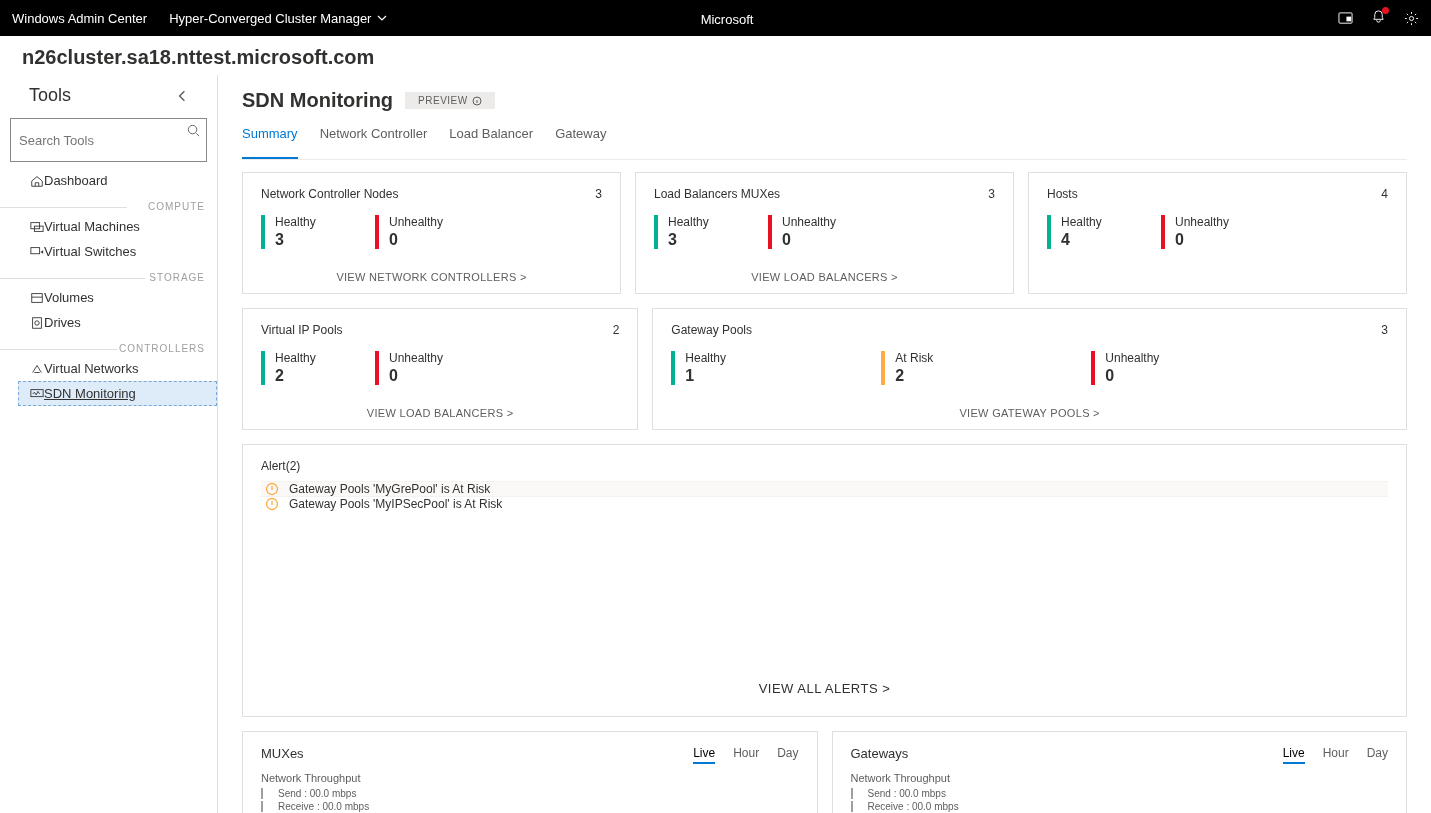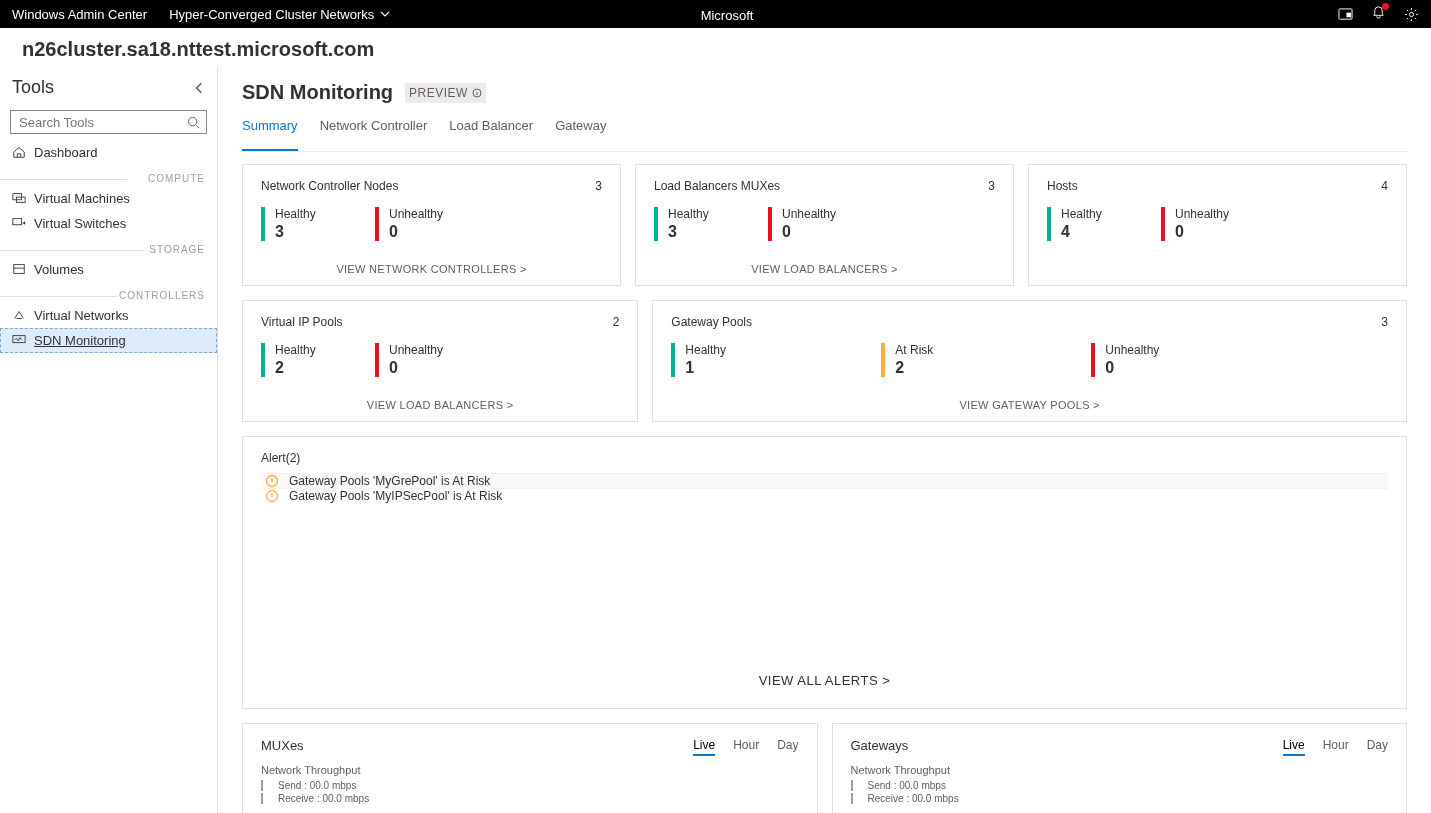--- a/index.html
+++ b/index.html
@@ -1,45 +1,45 @@
 <!DOCTYPE html>
 <html><head>
 <meta charset="utf-8">
 <style>
 * { box-sizing: border-box; margin: 0; padding: 0; }
 body { font-family: "Segoe UI", -apple-system, sans-serif; font-size: 13px; color: #323130; background: #fff; }
-.topbar { background: #000; color: #fff; height: 28px; display: flex; align-items: center; padding: 0 12px; font-size: 13px; }
+.topbar { background: #000; color: #fff; height: 36px; display: flex; align-items: center; padding: 0 12px; font-size: 13px; }
 .topbar-left { display: flex; align-items: center; gap: 22px; }
 .topbar-brand { font-weight: 400; }
 .topbar-dropdown { display: flex; align-items: center; gap: 6px; cursor: pointer; }
 .topbar-center { position: absolute; left: 50%; transform: translateX(-50%); display: flex; align-items: flex-end; gap: 6px; }
 .ms-logo-grid { display: grid; grid-template-columns: 8px 8px; grid-template-rows: 8px 8px; gap: 1px; }
 .topbar-right { margin-left: auto; display: flex; align-items: center; gap: 18px; }
 .topbar-right svg { cursor: pointer; }
 .notif { position: relative; }
 .notif-dot { position: absolute; top: -2px; right: -3px; width: 7px; height: 7px; background: #e81123; border-radius: 50%; }
 .cluster-bar { padding: 10px 22px 6px; font-size: 20px; font-weight: 700; }
 .body-wrap { display: flex; }
 .sidebar { width: 218px; border-right: 1px solid #e1dfdd; }
-.tools-hdr { display: flex; align-items: center; justify-content: space-between; padding: 10px 12px 8px; font-size: 18px; font-weight: 400; }
+.tools-hdr { display: flex; align-items: center; justify-content: space-between; padding: 10px 29px 8px; font-size: 18px; font-weight: 400; }
 .search-wrap { margin: 4px 10px 6px; position: relative; }
-.search-wrap input { width: 100%; height: 24px; border: 1px solid #8a8886; padding: 0 26px 0 8px; font-size: 13px; outline: none; }
+.search-wrap input { width: 100%; height: 44px; border: 1px solid #8a8886; padding: 0 26px 0 8px; font-size: 13px; outline: none; }
 .search-wrap .sicon { position: absolute; right: 6px; top: 5px; }
-.nav-item { display: flex; align-items: flex-start; gap: 8px; padding: 5px 12px; cursor: pointer; font-size: 13px; }
+.nav-item { display: flex; align-items: flex-end; padding: 5px 12px; cursor: pointer; font-size: 13px; margin-left: 18px; }
 .nav-item.selected { background: #deecf9; border: 1px dashed #7ba7d7; padding: 4px 11px; }
 .nav-item.selected .lbl { text-decoration: underline; }
 .nav-section { position: relative; margin: 8px 0 2px; text-align: right; padding-right: 12px; font-size: 10px; letter-spacing: 1px; color: #a19f9d; }
 .nav-section::before { content: ""; position: absolute; left: 0; top: 50%; right: 90px; border-top: 1px solid #e1dfdd; }
 .nav-section.st::before { right: 72px; }
 .nav-section.nw::before { right: 100px; }
 .nicon { width: 14px; height: 14px; flex-shrink: 0; color: #323130; }
 .main { flex: 1; padding: 14px 24px 24px; }
 .page-hdr { display: flex; align-items: center; gap: 12px; margin-bottom: 10px; }
 .page-title { font-size: 20px; font-weight: 600; }
-.preview-badge { background: #edebe9; color: #605e5c; font-size: 12px; letter-spacing: 0.5px; padding: 3px 4px; display: flex; align-items: center; gap: 4px; }
+.preview-badge { background: #edebe9; color: #605e5c; font-size: 10px; letter-spacing: 0.5px; padding: 3px 13px; display: flex; align-items: center; gap: 4px; }
 .tabs { display: flex; gap: 22px; border-bottom: 1px solid #edebe9; margin-bottom: 12px; }
 .tab { padding: 4px 0 16px; font-size: 13px; color: #605e5c; cursor: pointer; }
 .tab.active { color: #0078d4; border-bottom: 2px solid #0078d4; font-weight: 400; }
 .cards-row { display: flex; gap: 14px; margin-bottom: 14px; }
 .card { border: 1px solid #e1dfdd; padding: 14px 18px 10px; }
 .card.flex1 { flex: 1; }
 .card.flex2 { flex: 2; }
 .card-hdr { display: flex; justify-content: space-between; font-size: 12px; color: #323130; margin-bottom: 14px; }
 .stats { display: flex; gap: 24px; }
 .stats.wide { gap: 120px; }
@@ -66,21 +66,21 @@
 .legend div { border-left: 2px dashed #a19f9d; padding-left: 15px; margin-top: 2px; }
 svg.chev { width: 10px; height: 10px; }
 </style>
 </head>
 <body>
 
 <div class="topbar">
   <div class="topbar-left">
     <span class="topbar-brand">Windows Admin Center</span>
     <span class="topbar-dropdown">
-      <span>Hyper-Converged Cluster Networks</span>
+      <span>Hyper-Converged Cluster Manager</span>
       <svg class="chev" viewBox="0 0 10 10">
           <path d="M1 3l4 4 4-4" stroke="#fff" stroke-width="1.2" fill="none"></path>
         </svg>
     </span>
   </div>
   <div class="topbar-center">
     <span class="ms-logo-grid">
         <span class="r"></span>
         <span class="g"></span>
         <span class="b"></span>
@@ -144,20 +144,27 @@
         </svg>
       <span class="lbl">Virtual Switches</span>
     </div>
     <div class="nav-section st">STORAGE</div>
     <div class="nav-item">
       <svg class="nicon" viewBox="0 0 16 16">
           <rect x="2" y="3" width="12" height="10" stroke="currentColor" fill="none"></rect>
           <path d="M2 7h12" stroke="currentColor"></path>
         </svg>
       <span class="lbl">Volumes</span>
+    </div>
+    <div class="nav-item">
+      <svg class="nicon" viewBox="0 0 16 16">
+          <rect x="3" y="2" width="10" height="12" stroke="currentColor" fill="none"></rect>
+          <circle cx="8" cy="8" r="2.5" stroke="currentColor" fill="none"></circle>
+        </svg>
+      <span class="lbl">Drives</span>
     </div>
     <div class="nav-section nw">CONTROLLERS</div>
     <div class="nav-item">
       <svg class="nicon" viewBox="0 0 16 16">
           <path d="M3 12l5-8 5 8M5 12h6" stroke="currentColor" fill="none"></path>
         </svg>
       <span class="lbl">Virtual Networks</span>
     </div>
     <div class="nav-item selected">
       <svg class="nicon" viewBox="0 0 16 16">

